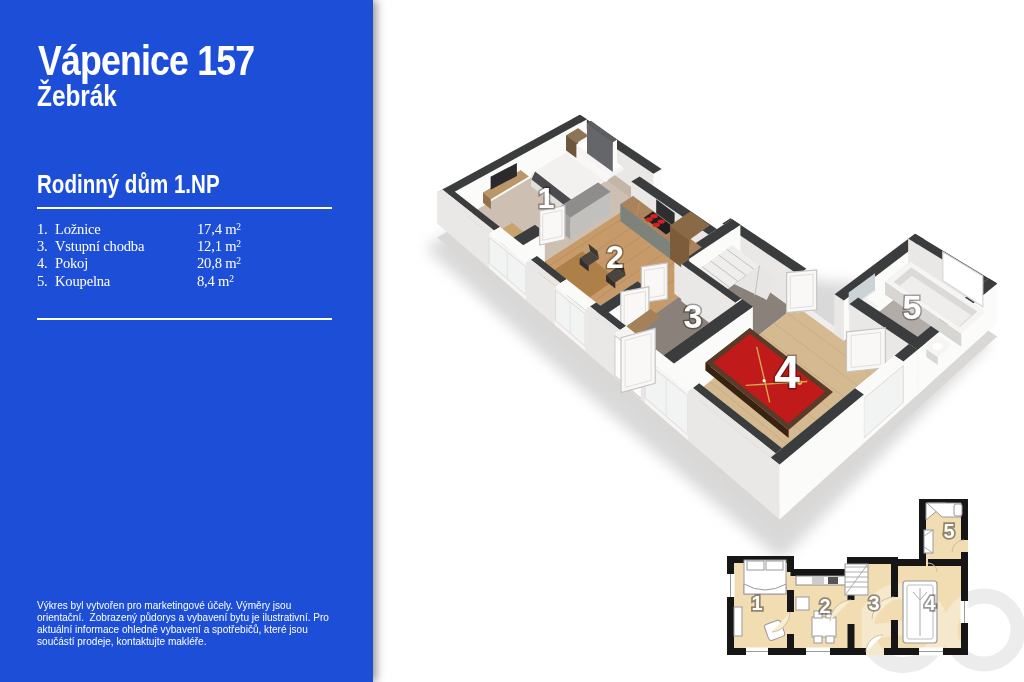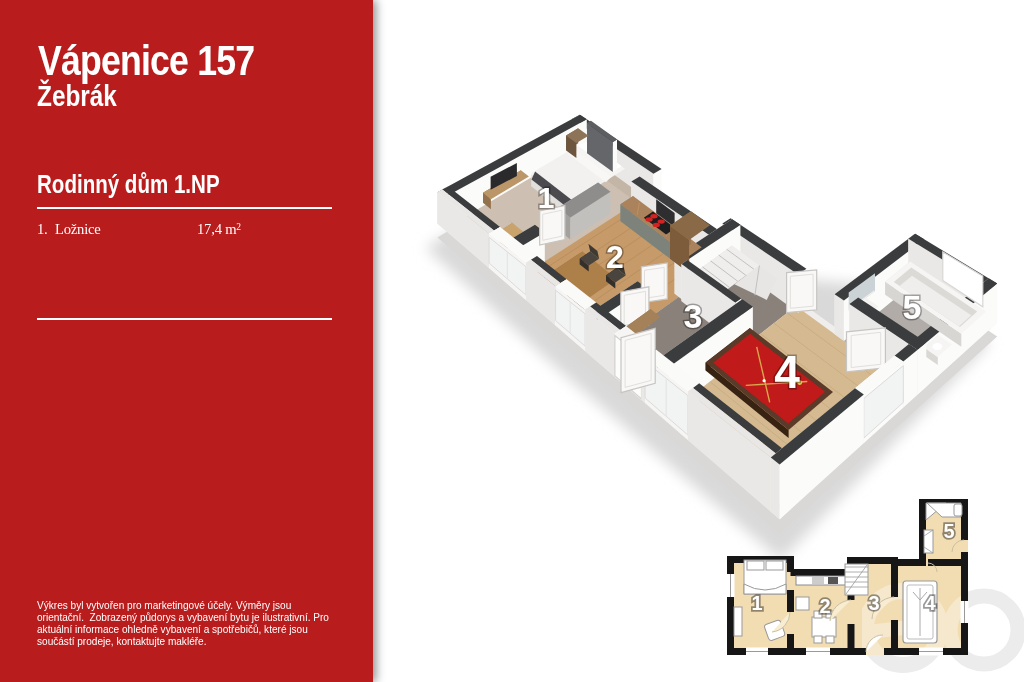--- a/index.html
+++ b/index.html
@@ -1,17 +1,17 @@
 <!DOCTYPE html>
 <html><head>
 <meta charset="utf-8">
 <style>
 html,body{margin:0;padding:0;}
 body{width:1024px;height:682px;position:relative;overflow:hidden;background:#ffffff;font-family:"Liberation Sans",sans-serif;}
-.sidebar{position:absolute;left:0;top:0;width:373px;height:682px;background:#b91c1c;box-shadow:3px 0 9px rgba(0,0,0,0.45);}
+.sidebar{position:absolute;left:0;top:0;width:373px;height:682px;background:#1d4ed8;box-shadow:3px 0 9px rgba(0,0,0,0.45);}
 .t1{position:absolute;left:38px;top:36px;color:#fff;font-weight:bold;font-size:43px;transform:scaleX(0.83);transform-origin:left top;white-space:nowrap;letter-spacing:-1px;}
 .t2{position:absolute;left:37px;top:80px;color:#fff;font-weight:bold;font-size:29px;transform:scaleX(0.84);transform-origin:left top;white-space:nowrap;}
 .t3{position:absolute;left:37px;top:169px;color:#fff;font-weight:bold;font-size:26px;transform:scaleX(0.79);transform-origin:left top;white-space:nowrap;}
 .hr1{position:absolute;left:37px;top:207px;width:295px;height:2px;background:#fff;}
 .hr2{position:absolute;left:37px;top:318px;width:295px;height:2px;background:#fff;}
 .list{position:absolute;left:37px;top:221px;color:#fff;font-size:14.6px;line-height:17.2px;letter-spacing:-0.2px;}
 .list .row{position:relative;width:300px;font-family:Liberation Serif, serif;}
 .list .n{display:inline-block;width:18px;}
 .list .v{position:absolute;left:160px;top:0;line-height:17.2px;}
 sup{font-size:9.5px;line-height:0;vertical-align:4px;}
@@ -480,18 +480,21 @@
 <div class="t1">Vápenice 157</div>
 
 <div class="t2">Žebrák</div>
 
 <div class="t3">Rodinný dům 1.NP</div>
 
 <div class="hr1"></div>
 
 <div class="list">
 <div class="row"><span class="n">1.</span>Ložnice<span class="v">17,4 m<sup>2</sup></span></div>
+<div class="row"><span class="n">3.</span>Vstupní chodba<span class="v">12,1 m<sup>2</sup></span></div>
+<div class="row"><span class="n">4.</span>Pokoj<span class="v">20,8 m<sup>2</sup></span></div>
+<div class="row"><span class="n">5.</span>Koupelna<span class="v">8,4 m<sup>2</sup></span></div>
 </div>
 
 <div class="hr2"></div>
 
 <div class="disc">Výkres byl vytvořen pro marketingové účely. Výměry jsou<br>orientační.&nbsp;&nbsp;Zobrazený půdorys a vybavení bytu je ilustrativní. Pro<br>aktuální informace ohledně vybavení a spotřebičů, které jsou<br>součástí prodeje, kontaktujte makléře.</div>
 </div>
 
 </body></html>

